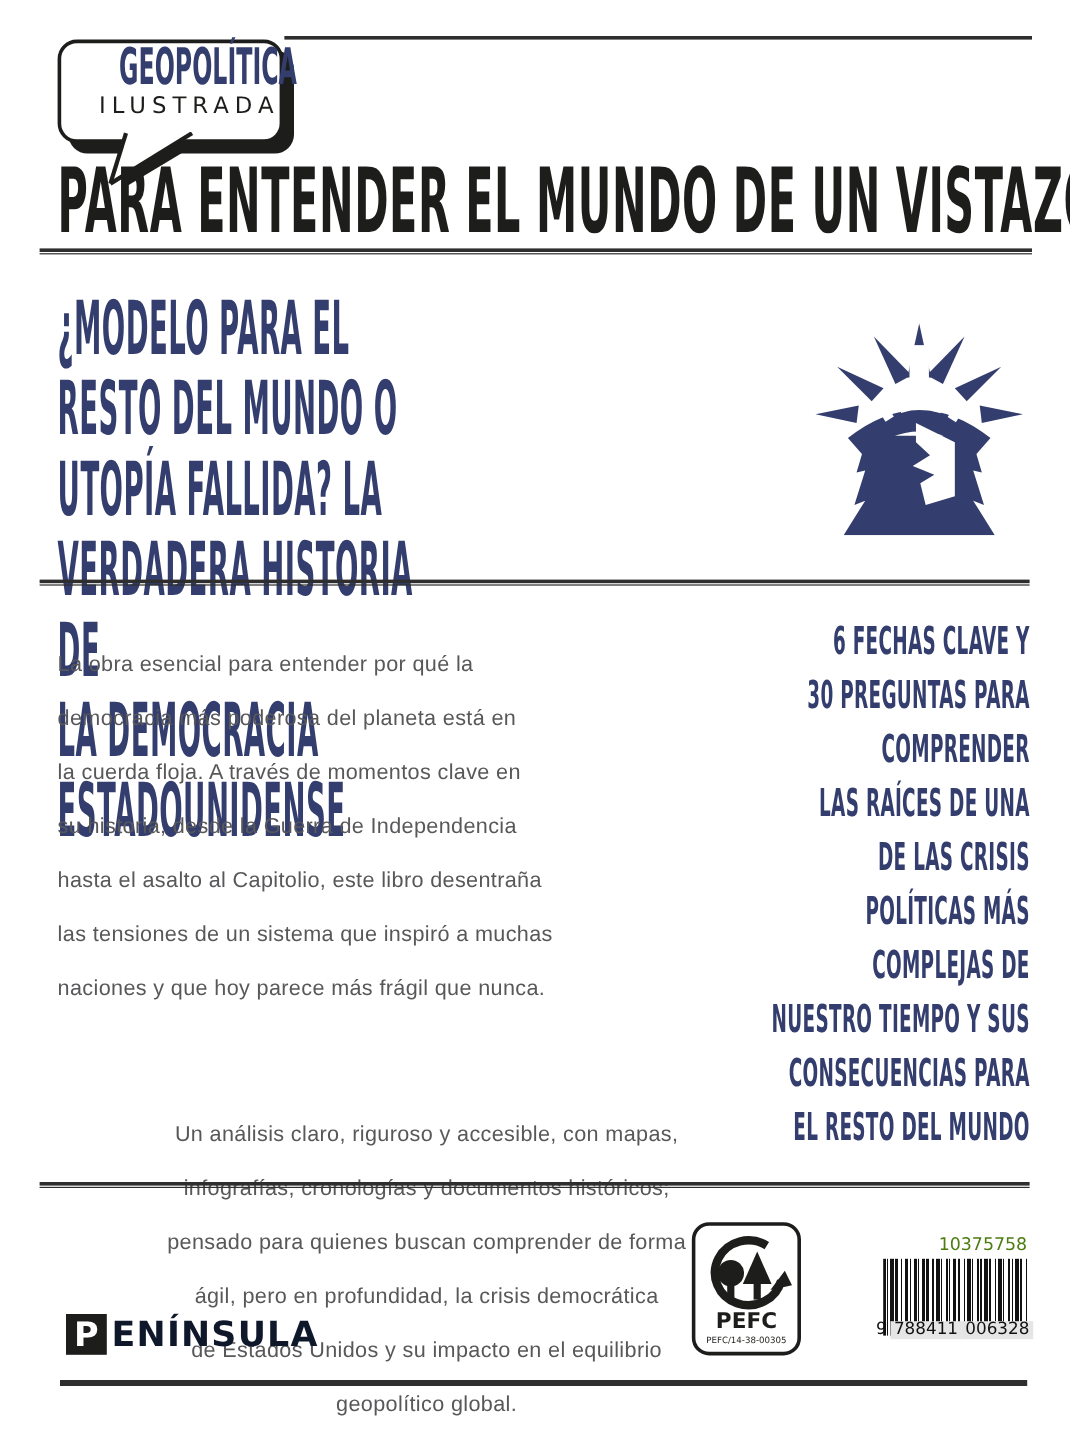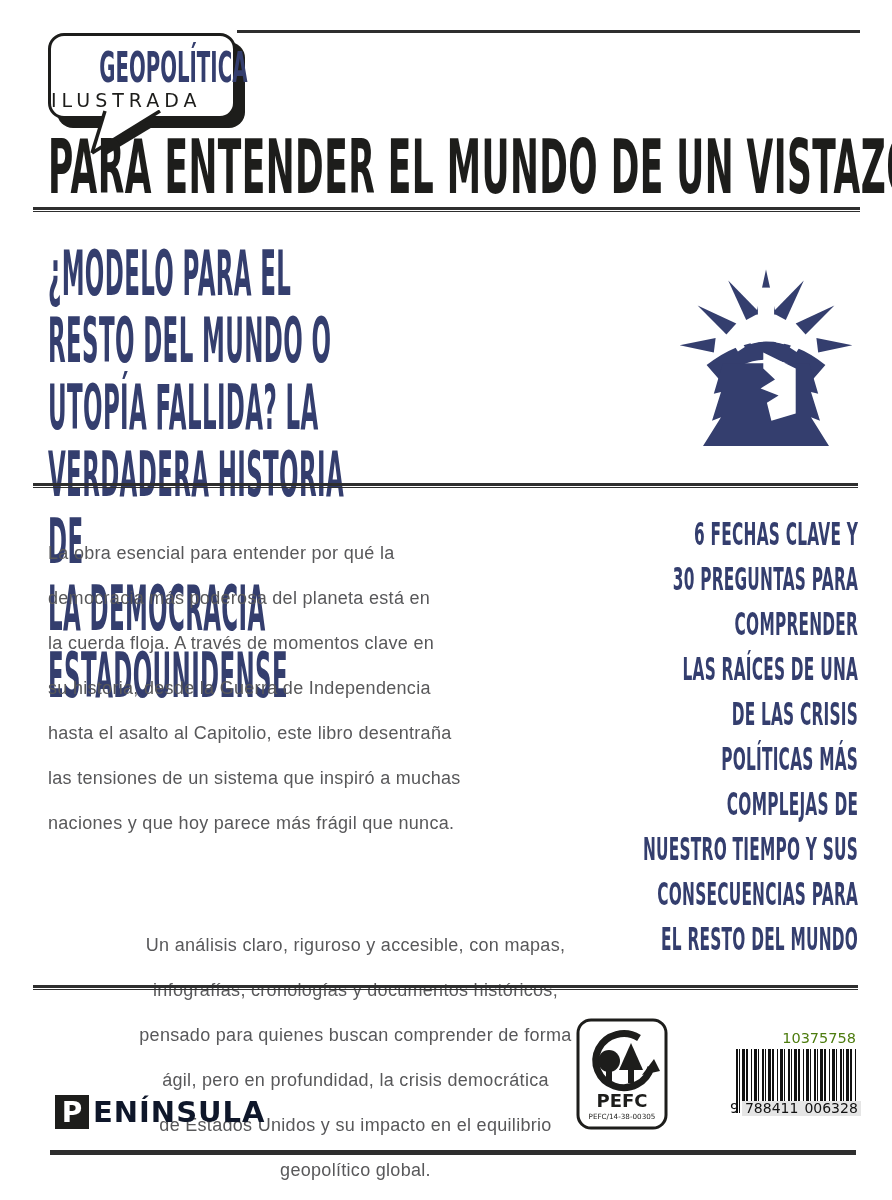--- a/index.html
+++ b/index.html
@@ -20,21 +20,21 @@
   
   .rule-single{position:absolute;height:3px;background:var(--rule);}
   .rule-double{position:absolute;height:5px;border-top:3px solid var(--rule);border-bottom:1px solid var(--rule);}
   .rule-heavy{position:absolute;height:5px;background:var(--rule);}
 
   
   .bubble{
     position:absolute;left:48px;top:33px;width:188px;height:86px;
     background:#fff;border:3.5px solid var(--ink);border-radius:16px;
     box-shadow:9px 9px 0 var(--ink);
-    text-align:left;padding-top:12px;
+    text-align:right;padding-top:0;
   }
   .bubble-title{
     font-family:"DejaVu Sans", sans-serif;font-weight:bold;
     font-size:42px;line-height:40px;color:var(--navy);
     transform:scaleX(0.47);transform-origin:top center;white-space:nowrap;
   }
   .bubble-sub{
     font-family:"DejaVu Sans", sans-serif;font-weight:normal;
     font-size:19px;line-height:22px;color:var(--ink);
     letter-spacing:5px;margin-top:1px;white-space:nowrap;

